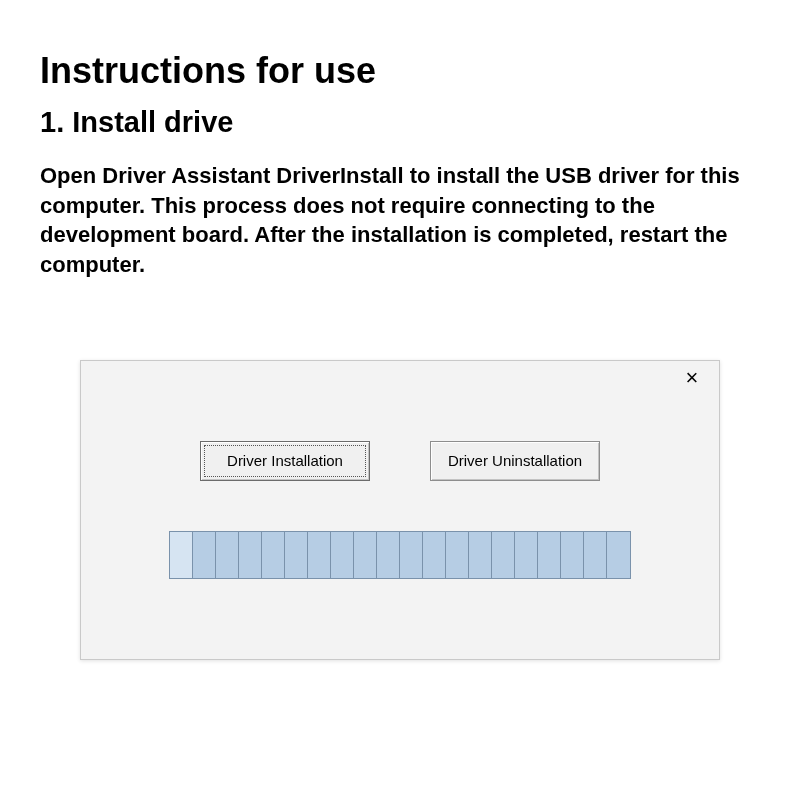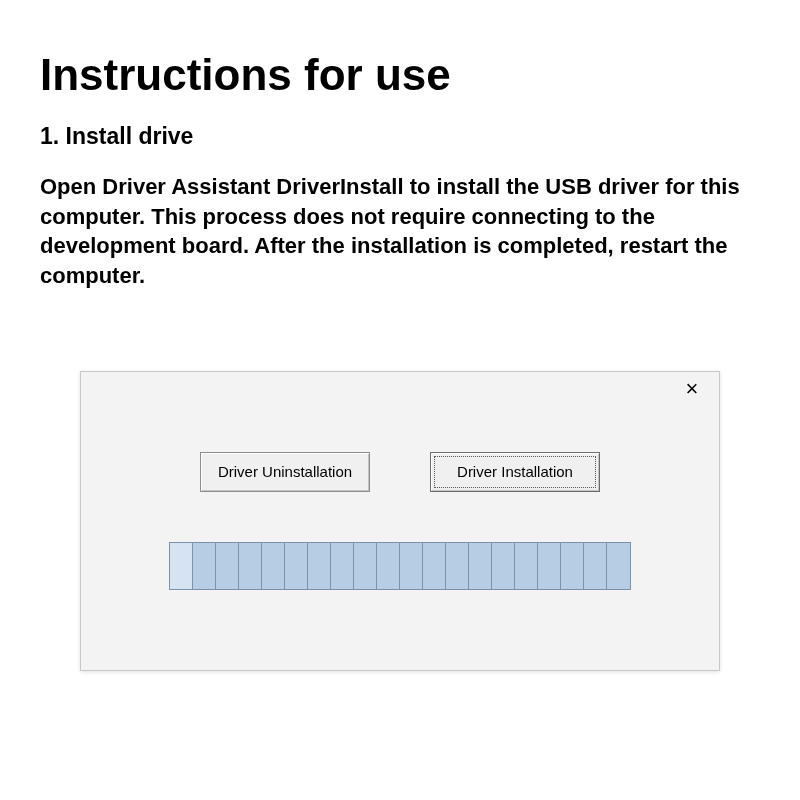--- a/index.html
+++ b/index.html
@@ -5,26 +5,26 @@
     * { box-sizing: border-box; margin: 0; padding: 0; }
     body {
       width: 800px;
       height: 800px;
       background: #ffffff;
       font-family: Arial, Helvetica, sans-serif;
       color: #000;
       padding: 50px 40px 0 40px;
     }
     .page-title {
-      font-size: 44px;
+      font-size: 36px;
       font-weight: 700;
-      margin-bottom: 23px;
+      margin-bottom: 14px;
     }
     .step-heading {
-      font-size: 23px;
+      font-size: 29px;
       font-weight: 700;
       margin-bottom: 22px;
     }
     .step-body {
       font-size: 22px;
       line-height: 1.35;
       font-weight: 700;
       max-width: 700px;
     }
     .window-wrap {
@@ -105,22 +105,22 @@
 <h1 class="page-title">Instructions for use</h1>
 <h2 class="step-heading">1. Install drive</h2>
 <p class="step-body">Open Driver Assistant DriverInstall to install the USB driver for this computer. This process does not require connecting to the development board. After the installation is completed, restart the computer.</p>
 
 <div class="window-wrap">
   <div class="app-window">
     <div class="titlebar">
       <div class="close-x">×</div>
     </div>
     <div class="button-row">
+      <button class="win-button focused">Driver Installation</button>
       <button class="win-button">Driver Uninstallation</button>
-      <button class="win-button focused">Driver Installation</button>
     </div>
     <div class="progress-area">
       <div class="progress-bar" id="progress-bar">
           <div class="progress-cell light"></div>
           <div class="progress-cell"></div>
           <div class="progress-cell"></div>
           <div class="progress-cell"></div>
           <div class="progress-cell"></div>
           <div class="progress-cell"></div>
           <div class="progress-cell"></div>

